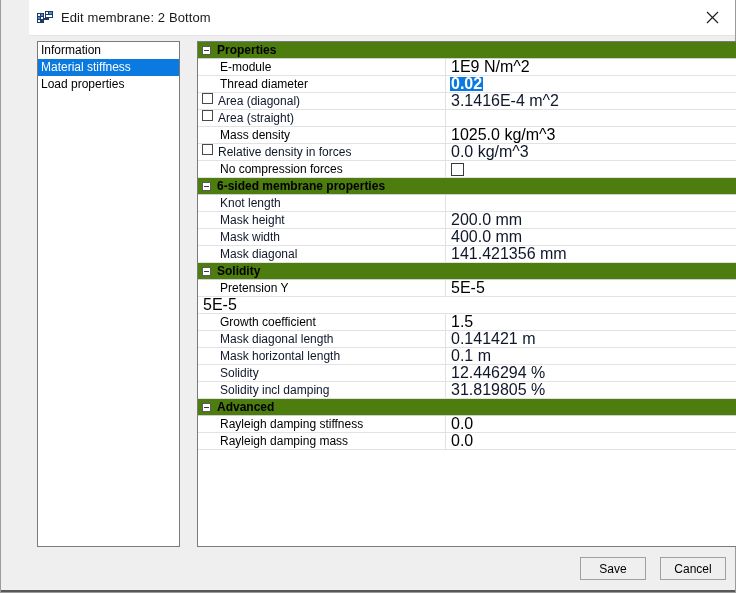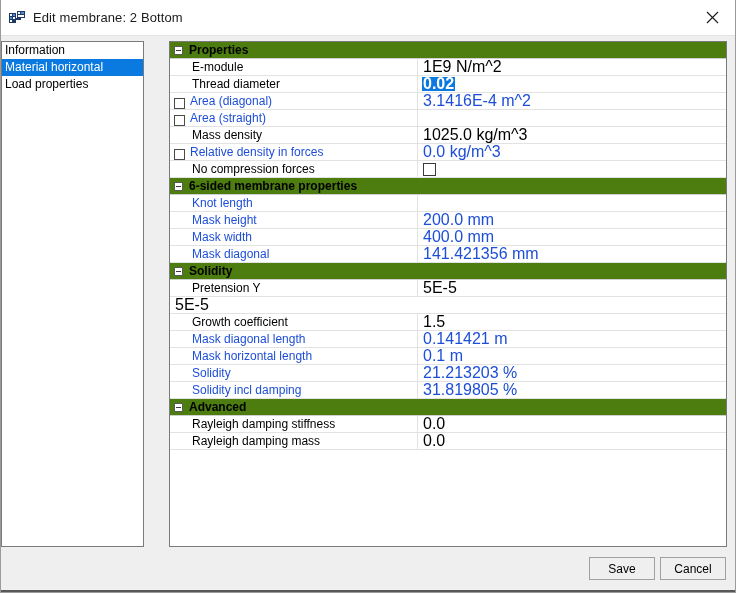--- a/index.html
+++ b/index.html
@@ -20,20 +20,21 @@
   .window {
     position: relative;
     width: 736px;
     height: 593px;
     box-sizing: border-box;
     background: #efefef;
     border: 1px solid #9b9b9b;
     border-top: none;
     display: flex;
     flex-direction: column;
+    padding-left: 28px;
   }
 
   
   .titlebar {
     height: 35px;
     min-height: 35px;
     background: #ffffff;
     display: flex;
     align-items: center;
     border-bottom: 1px solid #e4e4e4;
@@ -67,21 +68,21 @@
 
   
   .content {
     flex: 1;
     position: relative;
   }
 
   
   .sidebar {
     position: absolute;
-    left: 0;
+    left: 8px;
     top: 5px;
     width: 143px;
     height: 506px;
     background: #ffffff;
     border: 1px solid #7a7a7a;
     box-sizing: border-box;
     overflow: hidden;
   }
   .sidebar-item {
     height: 17px;
@@ -131,39 +132,39 @@
     min-width: 248px;
     box-sizing: border-box;
     line-height: 16px;
     padding-left: 22px;
     border-right: 1px solid #e2e2e2;
     font-size: 12px;
     color: #000;
     white-space: nowrap;
     overflow: hidden;
     display: flex;
-    align-items: flex-end;
+    align-items: flex-start;
   }
   .row.section .cell-value {
     border-left: none;
     background: transparent;
   }
   .cell-value {
     flex: 1;
     box-sizing: border-box;
     line-height: 16px;
     padding-left: 5px;
     font-size: 16px;
     color: #000;
     white-space: nowrap;
     overflow: hidden;
     display: flex;
     align-items: center;
   }
-  .dim { color: #1d4ed8; }
+  .dim { color: #0f172a; }
 
   
   .expander {
     width: 9px;
     height: 9px;
     border: 1px solid #5a5a5a;
     box-sizing: border-box;
     position: relative;
     margin-right: 6px;
     background: #ffffff;
@@ -209,21 +210,21 @@
     padding-left: 4px;
     font-weight: bold;
   }
 
   
   .footer {
     position: absolute;
     right: 9px;
     bottom: 12px;
     display: flex;
-    gap: 5px;
+    gap: 14px;
   }
   .btn {
     width: 66px;
     height: 23px;
     background: #efefef;
     border: 1px solid #a0a0a0;
     box-sizing: border-box;
     font-family: "Liberation Sans", sans-serif;
     font-size: 12px;
     color: #000;
@@ -268,21 +269,21 @@
       <svg width="13" height="13" viewBox="0 0 13 13">
         <path d="M1 1 L12 12 M12 1 L1 12" stroke="#1a1a1a" stroke-width="1.1" fill="none"></path>
       </svg>
     </div>
   </div>
 
   <div class="content">
 
     <div class="sidebar">
         <div class="sidebar-item">Information</div>
-        <div class="sidebar-item selected">Material horizontal</div>
+        <div class="sidebar-item selected">Material stiffness</div>
         <div class="sidebar-item">Load properties</div>
       </div>
 
     <div class="grid">
         <div class="row section">
           <div class="cell-label">
             <span class="expander"></span>
             <span>Properties</span>
           </div>
           <div class="cell-value"></div>
@@ -421,21 +422,21 @@
           </div>
           <div class="cell-value">
             <span class="dim">0.1 m</span>
           </div>
         </div>
         <div class="row">
           <div class="cell-label">
             <span class="dim">Solidity</span>
           </div>
           <div class="cell-value">
-            <span class="dim">21.213203 %</span>
+            <span class="dim">12.446294 %</span>
           </div>
         </div>
         <div class="row">
           <div class="cell-label">
             <span class="dim">Solidity incl damping</span>
           </div>
           <div class="cell-value">
             <span class="dim">31.819805 %</span>
           </div>
         </div>

